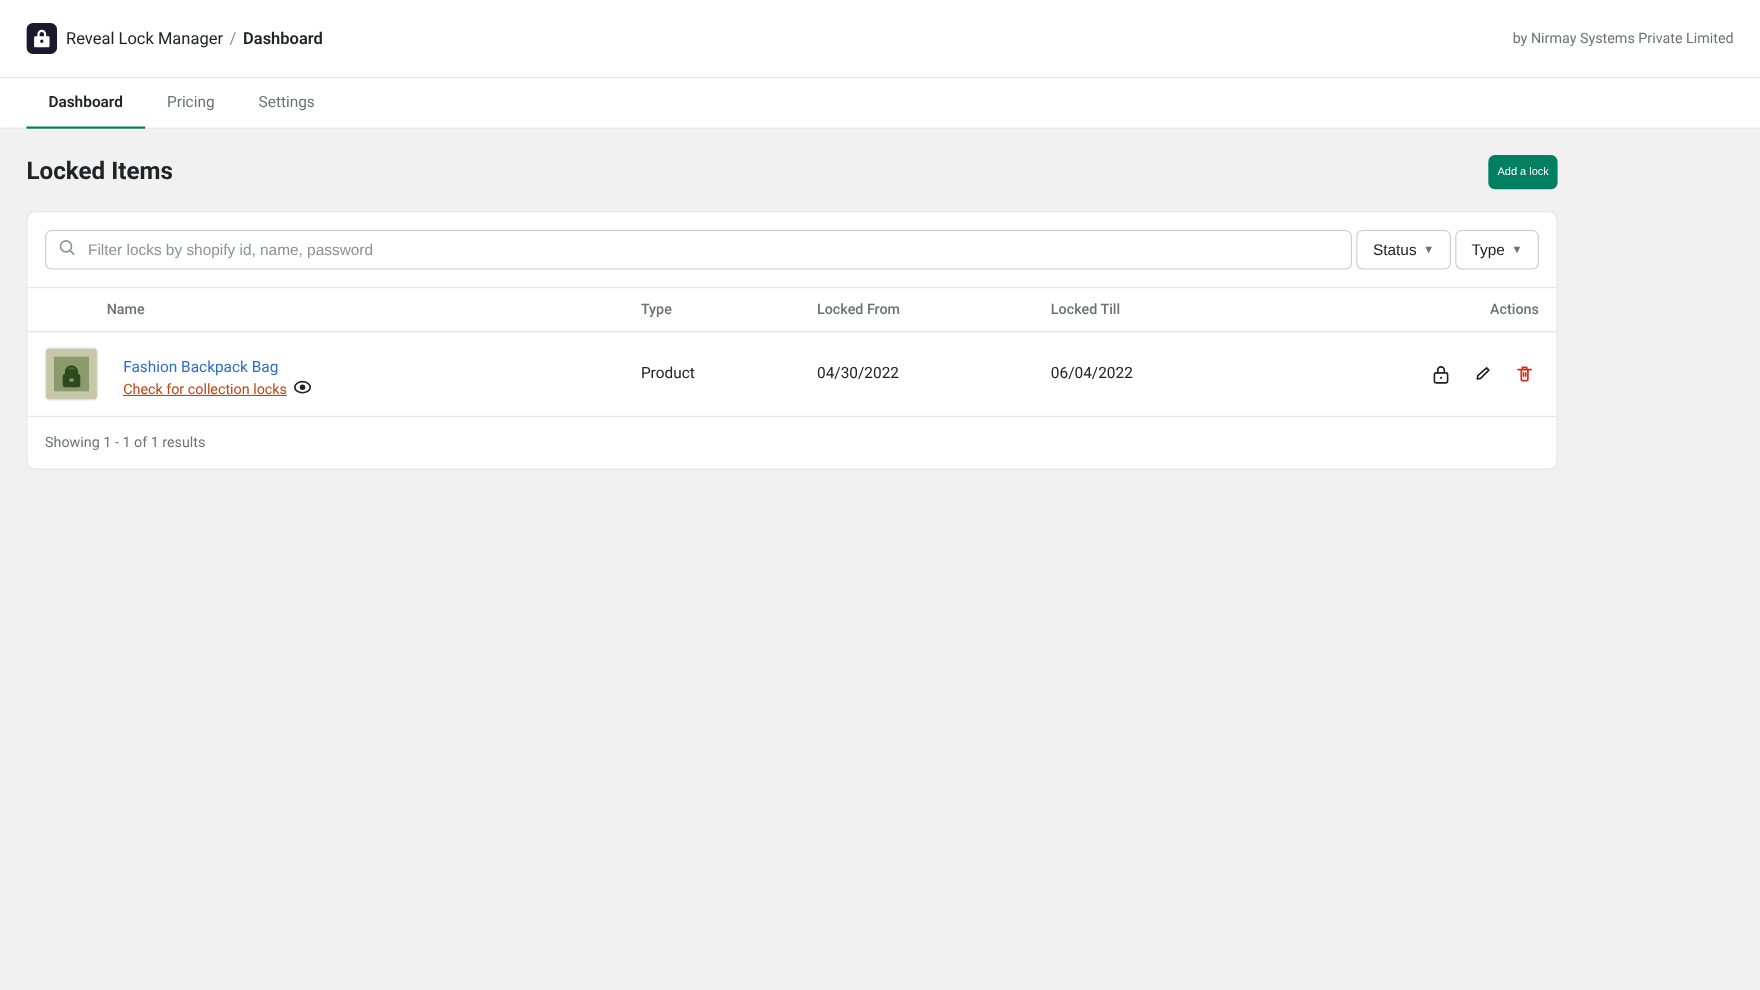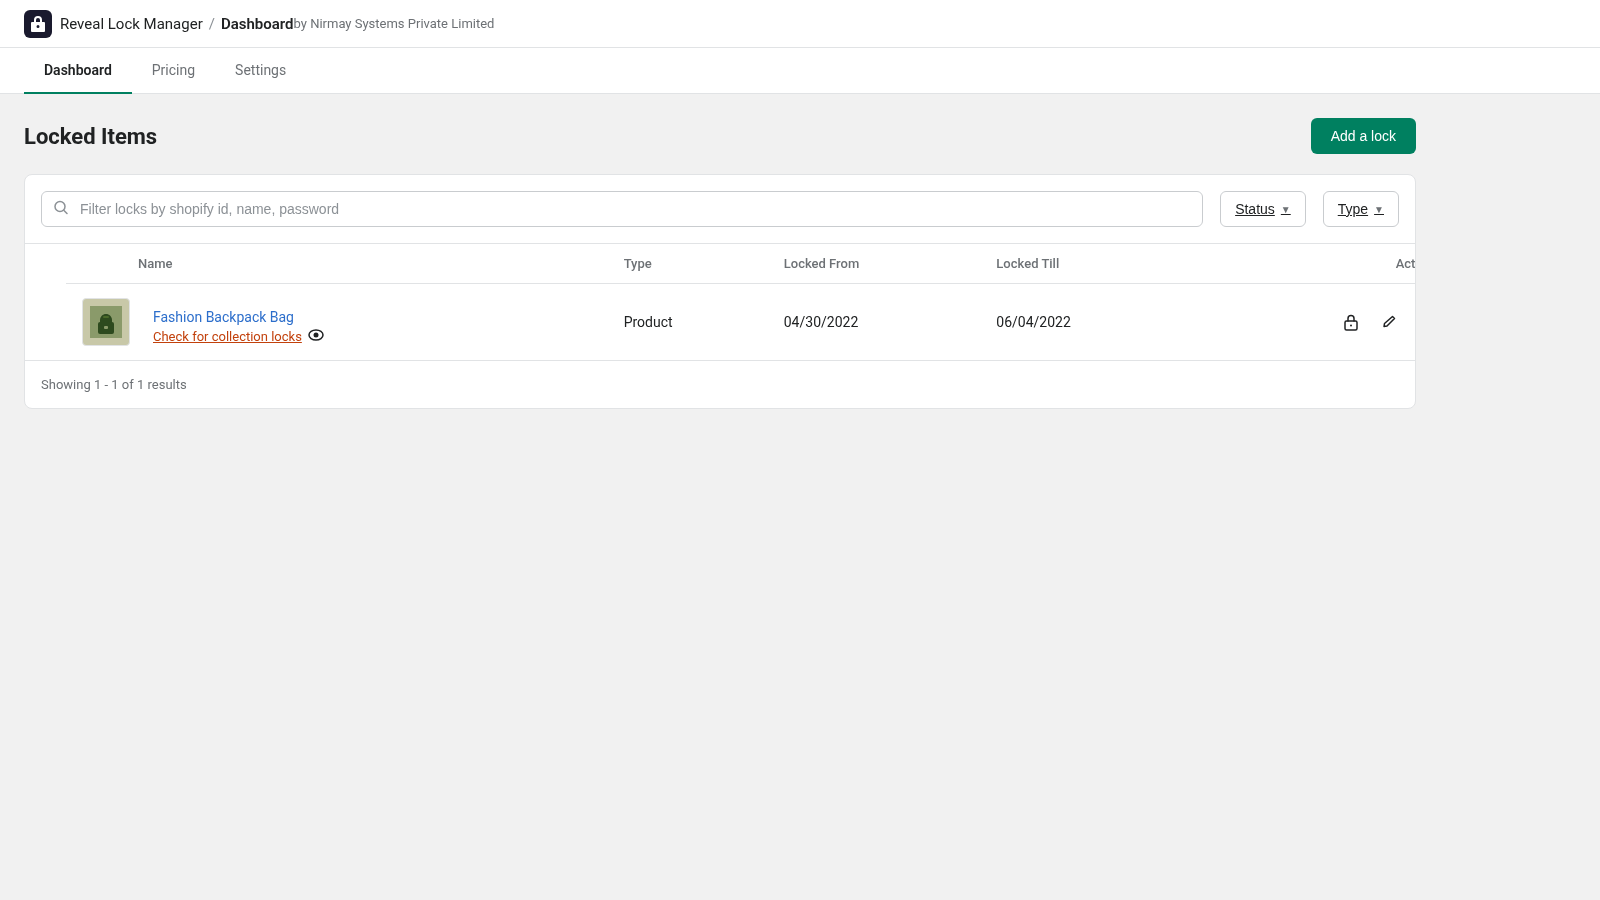--- a/index.html
+++ b/index.html
@@ -8,23 +8,24 @@
       background: #f1f1f1;
       color: #202223;
       font-size: 14px;
     }
 
     
     .header {
       background: #fff;
       border-bottom: 1px solid #e1e3e5;
       padding: 0 24px;
-      height: 48px;
-      display: flex;
-      align-items: center;
+      height: 71px;
+      display: flex;
+      align-items: center;
+      justify-content: space-between;
     }
     .header-left {
       display: flex;
       align-items: center;
       gap: 8px;
     }
     .header-logo {
       width: 28px;
       height: 28px;
     }
@@ -84,39 +85,39 @@
     .page-title {
       font-size: 22px;
       font-weight: 700;
       color: #202223;
     }
     .btn-add-lock {
       background: #008060;
       color: #fff;
       border: none;
       border-radius: 6px;
-      padding: 10px 20px;
-      font-size: 14px;
+      padding: 10px 8px;
+      font-size: 10px;
       font-weight: 500;
       cursor: pointer;
     }
 
     
     .card {
       background: #fff;
       border: 1px solid #e1e3e5;
       border-radius: 8px;
       overflow: hidden;
     }
 
     
     .filters-row {
       display: flex;
       align-items: center;
-      gap: 17px;
+      gap: 4px;
       padding: 16px;
       border-bottom: 1px solid #e1e3e5;
     }
     .search-wrapper {
       flex: 1;
       position: relative;
     }
     .search-icon-wrap {
       position: absolute;
       left: 12px;
@@ -141,32 +142,30 @@
       display: flex;
       align-items: center;
       gap: 6px;
       padding: 9px 14px;
       border: 1px solid #c9cccf;
       border-radius: 6px;
       background: #fff;
       font-size: 14px;
       color: #202223;
       cursor: pointer;
-      text-decoration: underline;
     }
     .filter-btn .chevron {
       font-size: 10px;
       color: #6d7175;
     }
 
     
     .table {
       width: 100%;
       border-collapse: collapse;
-      margin-left: 41px;
     }
     .table th {
       text-align: left;
       padding: 12px 16px;
       font-size: 13px;
       font-weight: 500;
       color: #6d7175;
       border-bottom: 1px solid #e1e3e5;
     }
     .table th:last-child {

